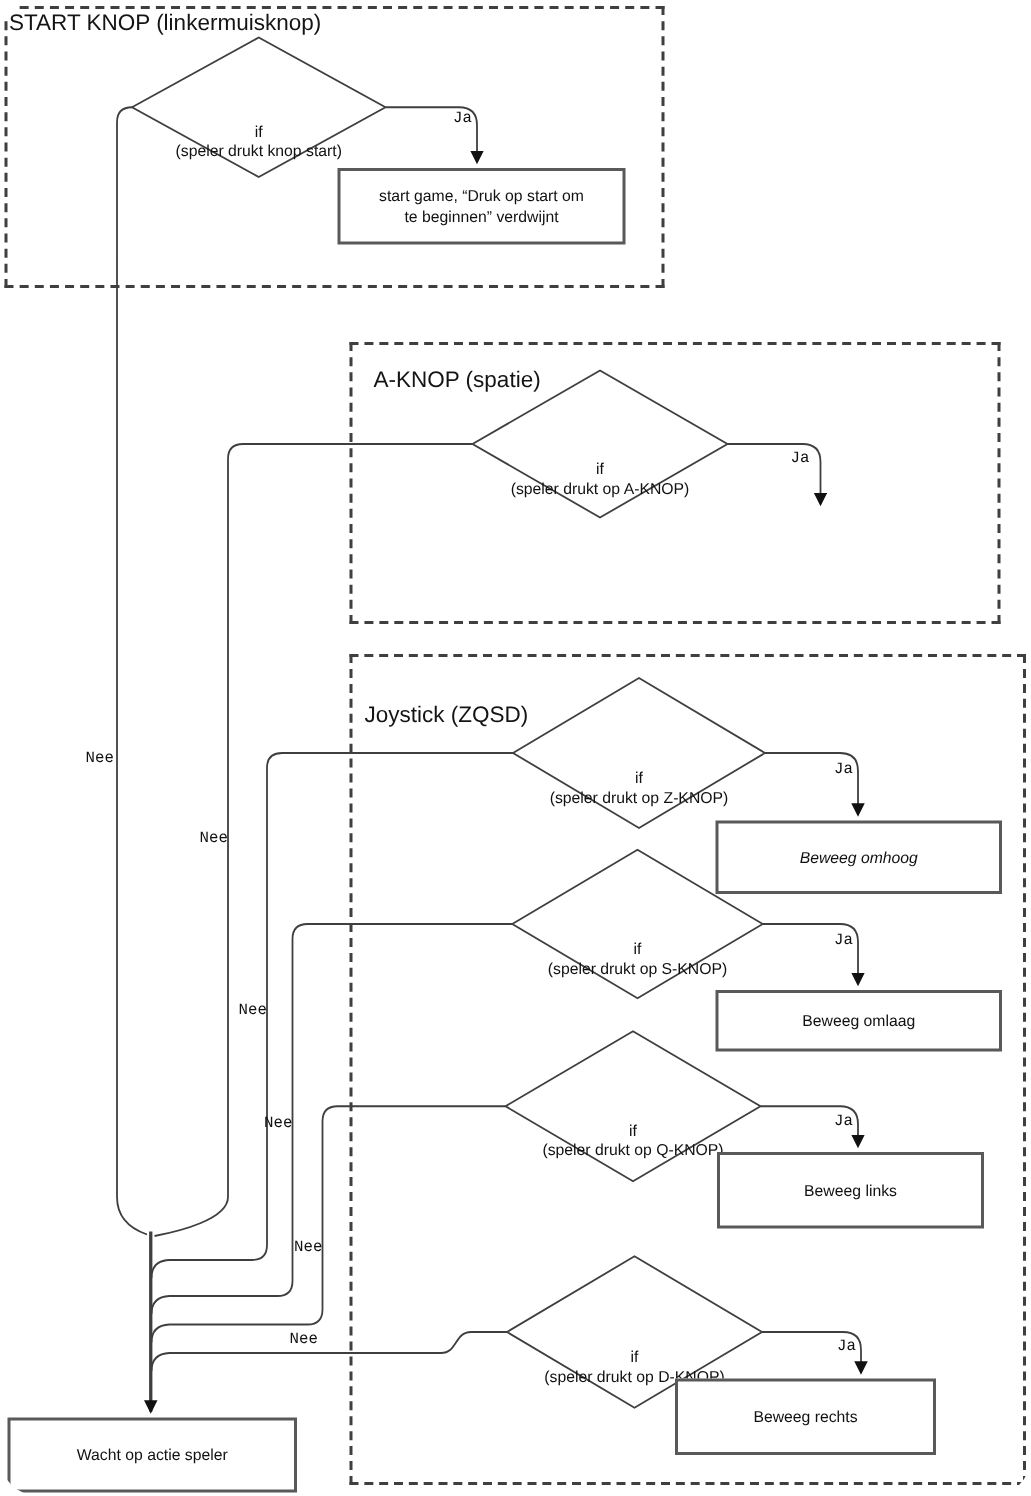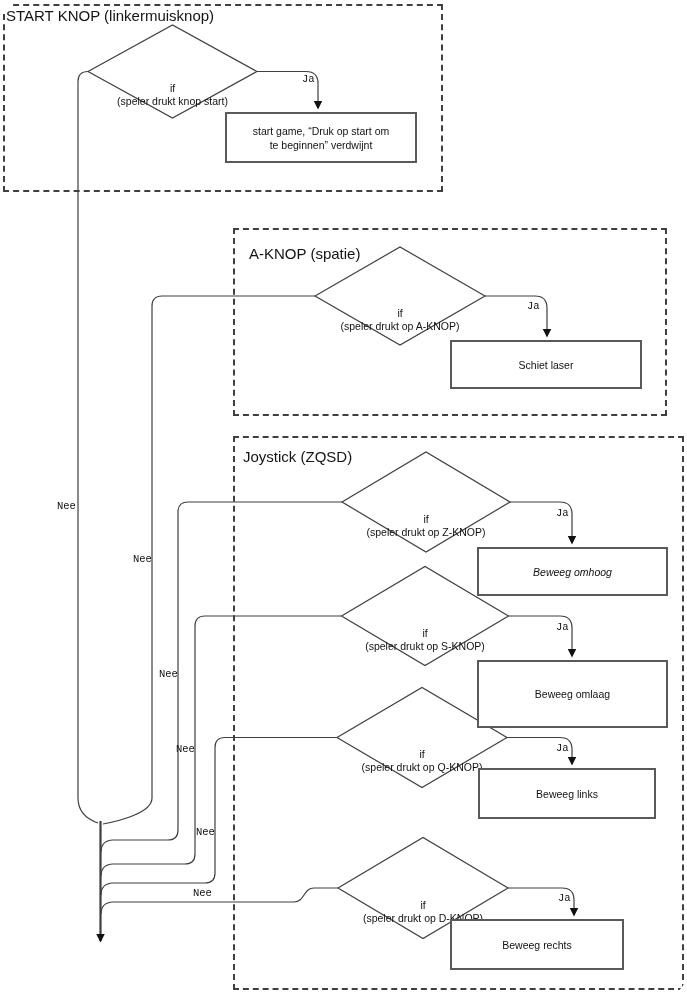--- a/index.html
+++ b/index.html
@@ -30,21 +30,21 @@
 <body>
 
 <div class="stage">
 
   <div class="section" style="left:3px;top:4px;width:440px;height:188px;"></div>
   <div class="section" style="left:233px;top:228px;width:434px;height:188px;"></div>
   <div class="section" style="left:233px;top:436px;width:451px;height:554px;"></div>
 
   <div class="section-title" style="left:6px;top:7px;">START KNOP (linkermuisknop)</div>
   <div class="section-title" style="left:249px;top:233px;margin-top:12px;">A-KNOP (spatie)</div>
-  <div class="section-title" style="left:243px;top:448px;">Joystick (ZQSD)</div>
+  <div class="section-title" style="left:243px;top:468px;">Joystick (ZQSD)</div>
 
   <svg class="wires" width="687" height="997" viewBox="0 0 687 997">
     <defs>
       <marker id="arr" markerUnits="userSpaceOnUse" markerWidth="10" markerHeight="10" refX="7.5" refY="4.5" orient="auto">
         <path d="M0,0 L9,4.5 L0,9 Z" fill="#111111"></path>
       </marker>
     </defs>
 
     <g stroke="#3f3f3f" stroke-width="1.2" fill="none">
       <path d="M88,71.5 Q78,71.5 78,81.5 L78,798 Q78,816 98,823"></path>
@@ -96,34 +96,34 @@
     <div>(speler drukt op Q-KNOP)</div>
   </div>
   <div class="dlabel" style="left:343px;top:875px;width:160px;">
     <div>if</div>
     <div>(speler drukt op D-KNOP)</div>
   </div>
 
   <div class="pbox" style="left:225px;top:112px;width:192px;height:51px;">
     <span>start game, “Druk op start om te beginnen” verdwijnt</span>
   </div>
-  <div class="pbox" style="left:450px;top:340px;width:192px;height:49px;">
-    <span>Schiet laser</span>
-  </div>
   <div class="pbox" style="left:477px;top:547px;width:191px;height:49px;font-style:italic;">
     <span>Beweeg omhoog</span>
   </div>
-  <div class="pbox" style="left:477px;top:660px;width:191px;height:68px;">
+  <div class="pbox" style="left:477px;top:660px;width:191px;height:41px;">
     <span>Beweeg omlaag</span>
   </div>
   <div class="pbox" style="left:478px;top:768px;width:178px;height:51px;">
     <span>Beweeg links</span>
   </div>
   <div class="pbox" style="left:450px;top:919px;width:174px;height:51px;">
     <span>Beweeg rechts</span>
+  </div>
+  <div class="pbox" style="left:5px;top:945px;width:193px;height:50px;">
+    <span>Wacht op actie speler</span>
   </div>
 
   <div class="conn-label" style="left:302px;top:73px;">Ja</div>
   <div class="conn-label" style="left:527px;top:300px;">Ja</div>
   <div class="conn-label" style="left:556px;top:507px;">Ja</div>
   <div class="conn-label" style="left:556px;top:621px;">Ja</div>
   <div class="conn-label" style="left:556px;top:742px;">Ja</div>
   <div class="conn-label" style="left:558px;top:892px;">Ja</div>
 
   <div class="conn-label" style="left:57px;top:500px;">Nee</div>

